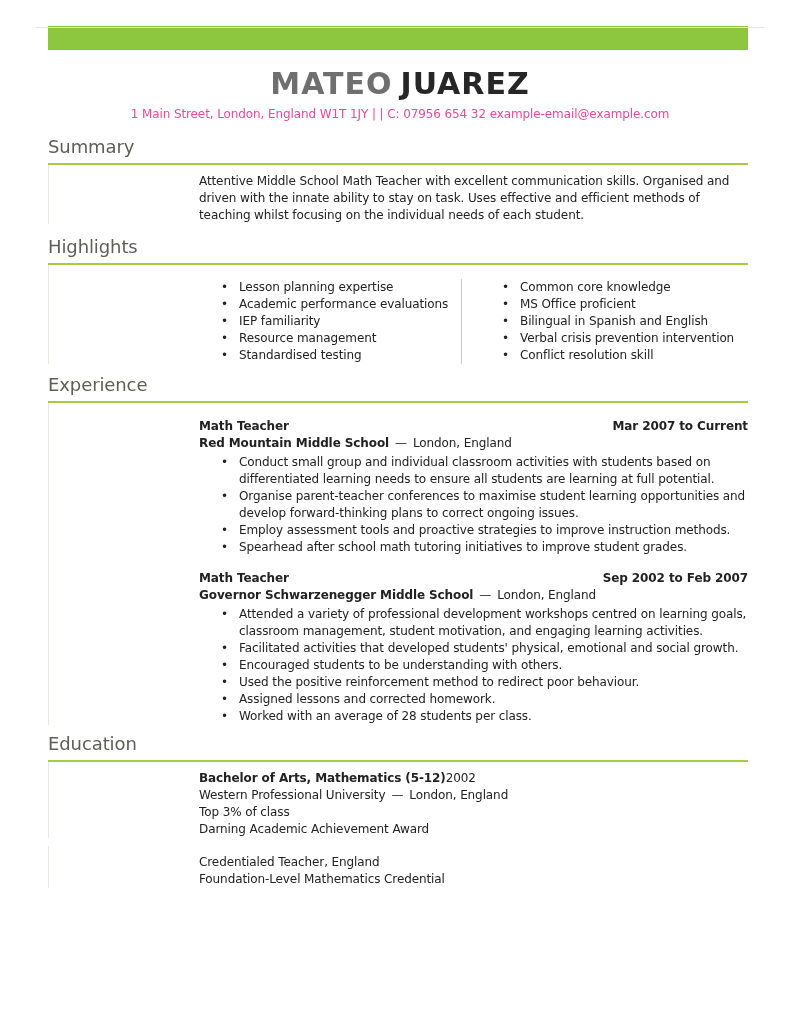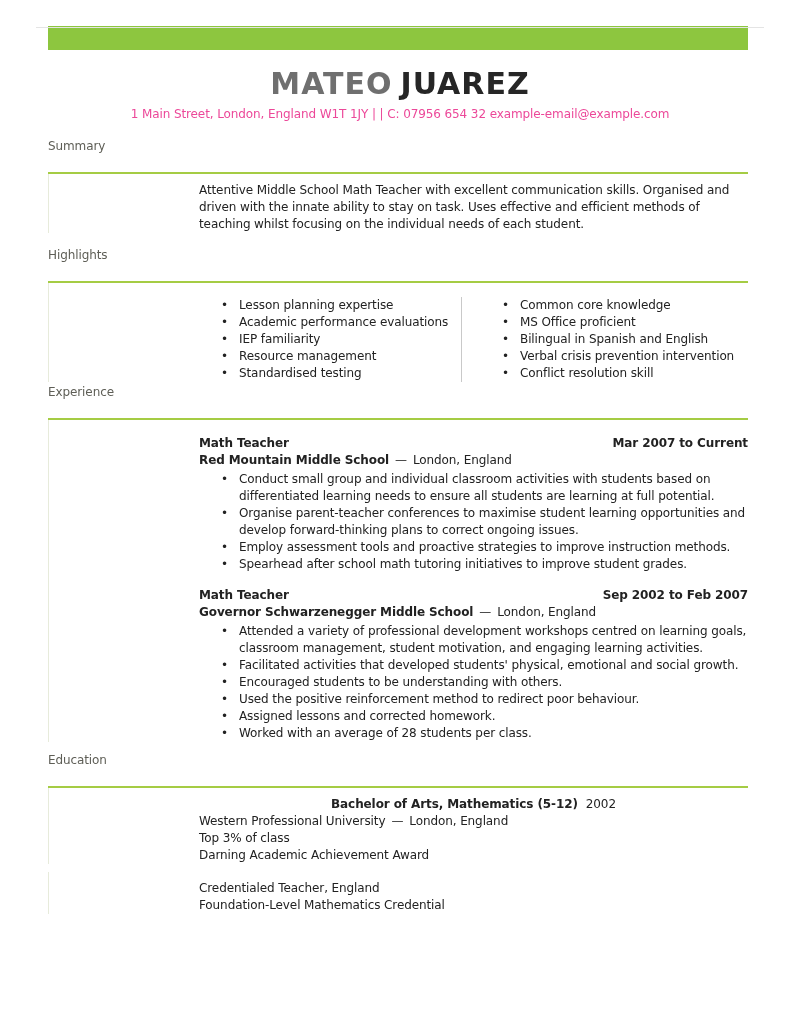--- a/index.html
+++ b/index.html
@@ -18,27 +18,27 @@
 
   .name-block { margin-top:15px; text-align:center; font-weight:bold; font-size:30px; line-height:38px; letter-spacing:1px; }
   .name-first { color:#6f6f6f; }
   .name-last  { color:#262626; margin-left:8px; }
 
   .contact-line { margin-top:4px; text-align:center; font-size:12px; line-height:15px; color:#ec4899; }
 
   .section { margin:0 52px 0 48px; }
   .sec-summary { margin-top:14px; }
   .sec-highlights { margin-top:12px; }
-  .sec-experience { }
+  .sec-experience { margin-top:10px; }
   .sec-education { margin-top:8px; }
   .sec-certifications { margin-top:8px; }
 
   .section-head {
-    font-size:12px; line-height:21px; color:#5e5e56;
-    padding-bottom:15px; border-bottom:2px solid #a5cc44;
+    font-size:18px; line-height:21px; color:#5e5e56;
+    padding-bottom:6px; border-bottom:2px solid #a5cc44;
   }
   .section-body { display:flex; border-left:1px solid #e7ebdb; }
   .gutter { width:150px; flex-shrink:0; }
   .sec-content { width:549px; padding-top:8px; }
 
   .summary-text { width:549px; }
 
   .hl-columns { display:flex; padding-top:6px; }
   .hl-left { width:262px; }
   .hl-right { flex:1; border-left:1px solid #c9c9c9; padding-left:18px; }
@@ -49,21 +49,21 @@
 
   .job { padding-top:7px; }
   .job + .job { padding-top:14px; }
   .job-head { display:flex; justify-content:space-between; font-weight:bold; }
   .job-dates { font-weight:bold; }
   .employer-line { }
   .bold { font-weight:bold; }
   .dash-sep { padding:0 6px; color:#333; }
   .job-bullets { margin-top:2px; }
 
-  .edu-head { display:flex; justify-content:center;gap:8px; }
+  .edu-head { display:flex; justify-content:flex-start; }
   .edu-degree { font-weight:bold; }
 </style>
 </head>
 <body>
 
 <div class="page">
   <div class="top-hairline"></div>
 
   <div class="accent-bar"></div>
 

